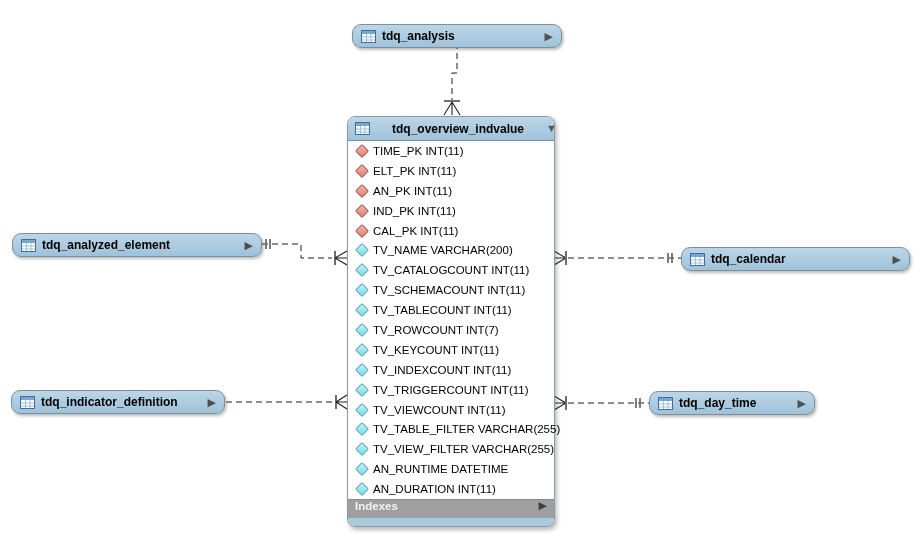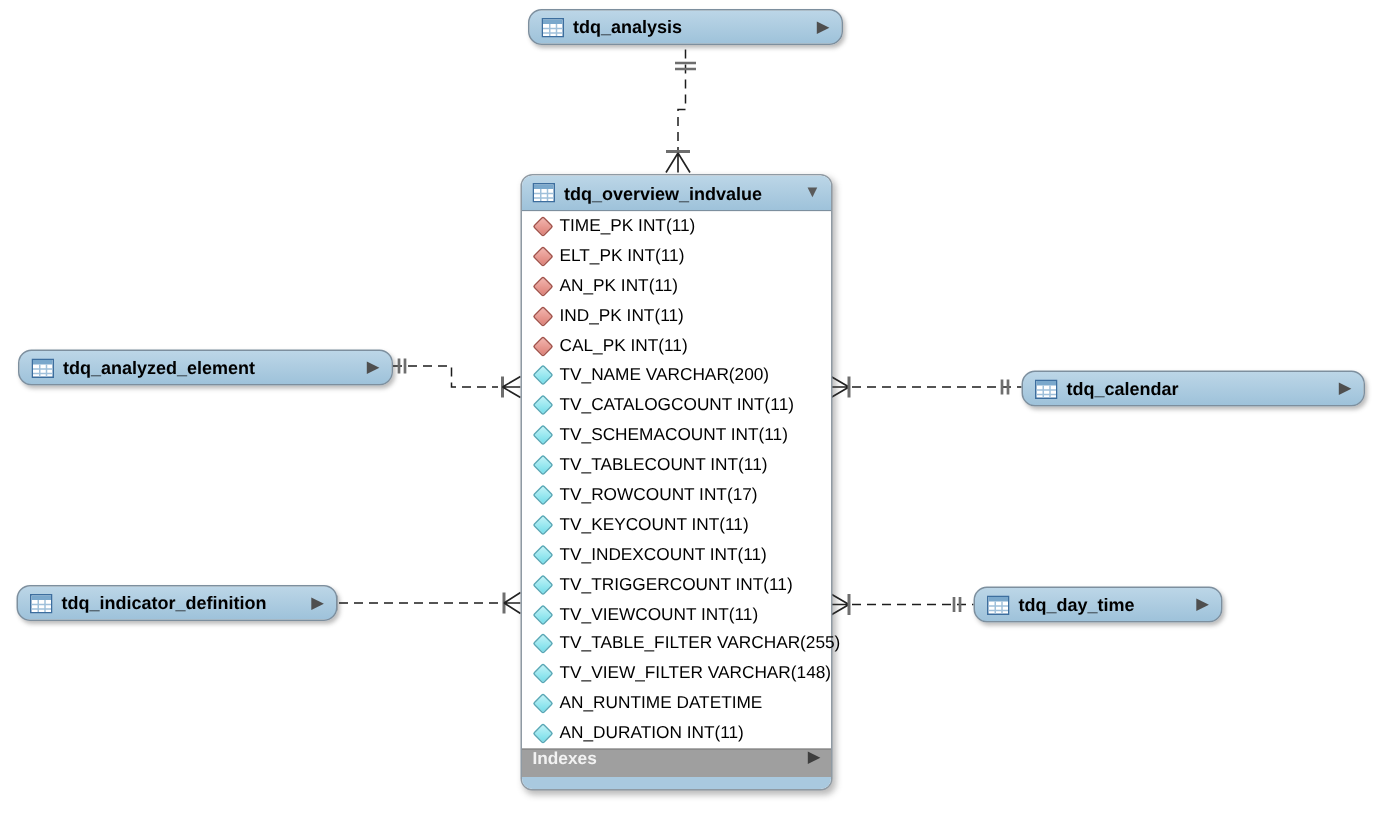--- a/index.html
+++ b/index.html
@@ -29,21 +29,21 @@
   #main-table{
     position:absolute;left:347px;top:116px;width:208px;
     border:1px solid #8f9aa3;border-radius:8px;background:#fff;
     box-shadow:2px 2.5px 4px rgba(60,60,60,.35);
     display:flex;flex-direction:column;box-sizing:border-box;
   }
   #main-header{
     height:23px;border-radius:7px 7px 0 0;
     background:linear-gradient(#bcd6e7,#9ec2da);
     border-bottom:1px solid #7d8f9e;
-    display:flex;align-items:center;gap:6px;padding:0 7px;
+    display:flex;align-items:center;gap:22px;padding:0 7px;
   }
   #main-body{background:#fff;}
   .col-row{height:19.9px;display:flex;align-items:center;padding-left:7px;gap:5px;}
   .ctext{font-size:11.5px;color:#000;white-space:nowrap;}
   .cicon{width:13px;display:inline-flex;justify-content:center;flex:0 0 auto;}
   .diamond{width:8px;height:8px;transform:rotate(45deg);border-radius:1.5px;}
   .diamond.fk{background:linear-gradient(135deg,#f2b5ae,#dd8077);border:1px solid #a3524a;}
   .diamond.col{background:linear-gradient(135deg,#c2f3f7,#74dde9);border:1px solid #58a8b6;}
   #main-footer{
     height:18px;background:#9f9f9f;display:flex;align-items:flex-start;
@@ -89,21 +89,21 @@
     </g>
 
     <g>
       <path class="foot" d="M566,403 L554,396 M566,403 H554 M566,403 L554,410"></path>
       <path class="bar" d="M566,396 V410"></path>
       <path class="dash" d="M568,403 H649"></path>
       <path class="tick" d="M636,398 V408 M640,398 V408"></path>
     </g>
   </svg>
 
-  <div class="tbl-collapsed" style="left:352px;top:6px;width:210px;">
+  <div class="tbl-collapsed" style="left:352px;top:24px;width:210px;">
     <span class="ticon">
         <svg width="15" height="13" viewBox="0 0 15 13">
           <rect x="0.5" y="0.5" width="14" height="12" fill="#ffffff" stroke="#3d6e9e"></rect>
           <rect x="1" y="1" width="13" height="3" fill="#7aa8cc"></rect>
           <path d="M1,7 H14 M1,10 H14 M5.5,4 V12 M10,4 V12" stroke="#9fc0da" stroke-width="1" fill="none"></path>
         </svg>
       </span>
     <span class="tbl-title">tdq_analysis</span>
     <span class="arrow-r">▶</span>
   </div>
@@ -230,21 +230,21 @@
       <span class="cicon">
             <span class="diamond col"></span>
           </span>
       <span class="ctext">TV_TABLECOUNT INT(11)</span>
     </div>
 
     <div class="col-row">
       <span class="cicon">
             <span class="diamond col"></span>
           </span>
-      <span class="ctext">TV_ROWCOUNT INT(17)</span>
+      <span class="ctext">TV_ROWCOUNT INT(7)</span>
     </div>
 
     <div class="col-row">
       <span class="cicon">
             <span class="diamond col"></span>
           </span>
       <span class="ctext">TV_KEYCOUNT INT(11)</span>
     </div>
 
     <div class="col-row">
@@ -272,21 +272,21 @@
       <span class="cicon">
             <span class="diamond col"></span>
           </span>
       <span class="ctext">TV_TABLE_FILTER VARCHAR(255)</span>
     </div>
 
     <div class="col-row">
       <span class="cicon">
             <span class="diamond col"></span>
           </span>
-      <span class="ctext">TV_VIEW_FILTER VARCHAR(148)</span>
+      <span class="ctext">TV_VIEW_FILTER VARCHAR(255)</span>
     </div>
 
     <div class="col-row">
       <span class="cicon">
             <span class="diamond col"></span>
           </span>
       <span class="ctext">AN_RUNTIME DATETIME</span>
     </div>
 
     <div class="col-row">

